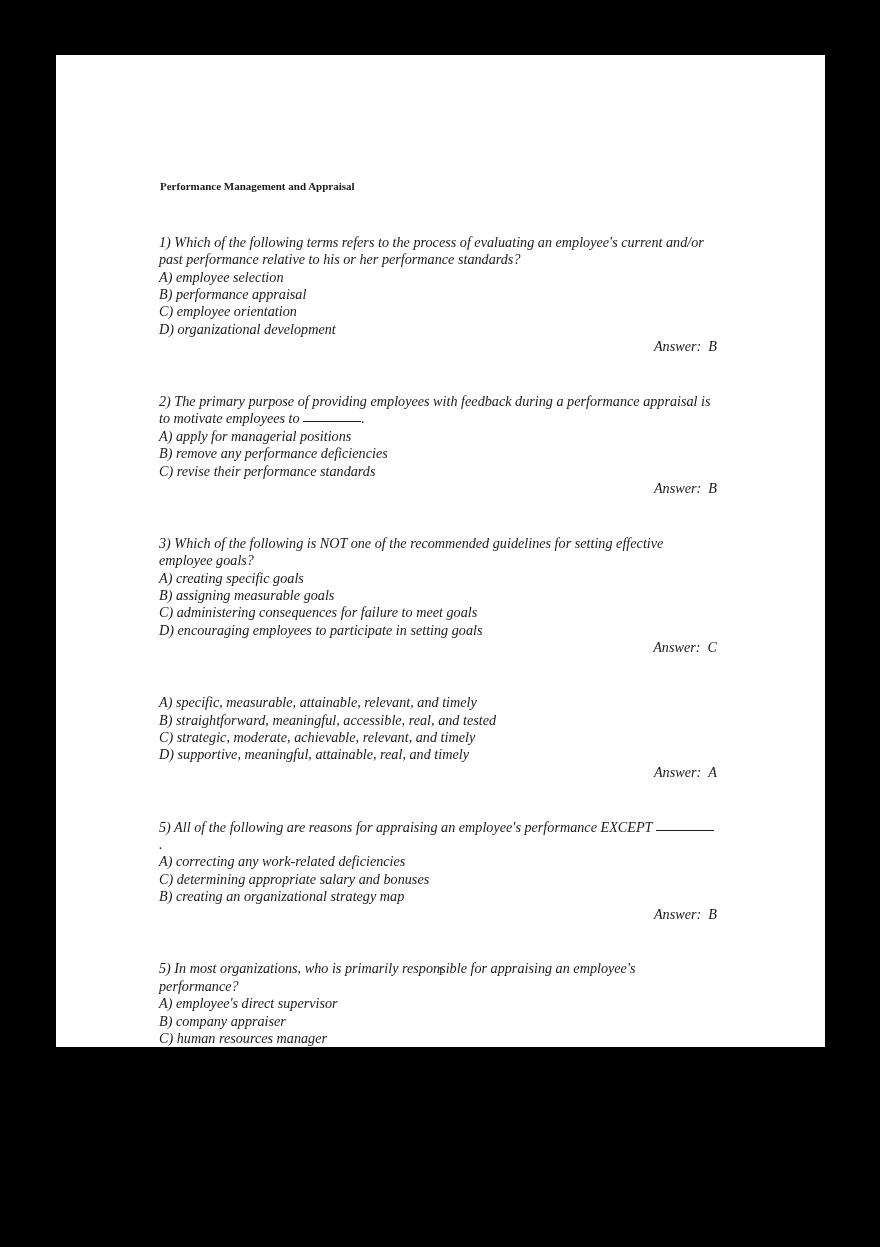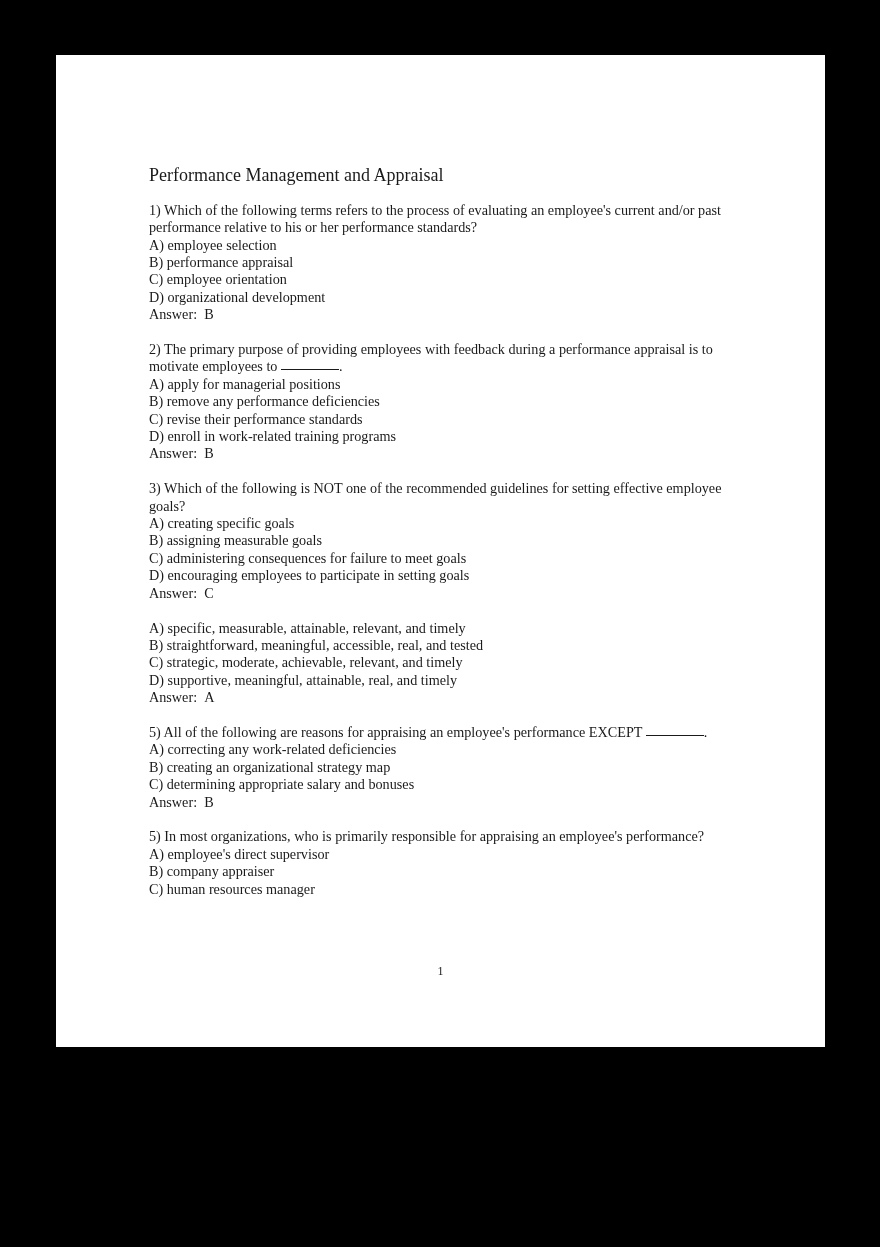--- a/index.html
+++ b/index.html
@@ -35,50 +35,52 @@
     left: 93px;       
     top: 112px;       
     width: 578px;     
     color: #1a1a1a;
     font-size: 14.2px;
     line-height: 17.4px;
     text-align: left;
     -webkit-font-smoothing: antialiased;
   }
   .doc-title {
-    margin: 0;
-    font-size: 18px;
-    font-weight: normal;
+    margin: 11px;
+    font-size: 11px;
+    font-weight: bold;
     line-height: 17.4px;
     white-space: pre-wrap;
   }
   .block-gap {
     height: 17.4px;
   }
   .question-block {
-    margin: 0;
+    margin: 10px;
+    font-style: italic;
   }
   .q-line {
     margin: 0;
     white-space: pre-wrap;
     line-height: 17.4px;
   }
   .blank {
     display: inline-block;
     border-bottom: 1px solid #1a1a1a;
     width: 58px;
     height: 12px;
     vertical-align: baseline;
     position: relative;
     top: -1px;
   }
   .answer-line {
     margin: 0;
     white-space: pre;
     line-height: 17.4px;
+    text-align: right;
   }
   .page-number {
     position: absolute;
     left: 0;
     top: 908px;      
     width: 769px;
     text-align: center;
     font-size: 12px;
     line-height: 16px;
     color: #1a1a1a;
@@ -103,21 +105,20 @@
             <p class="q-line">C) employee orientation</p>
             <p class="q-line">D) organizational development</p>
             <p class="answer-line"><span>Answer:</span>&nbsp;&nbsp;<span>B</span></p>
           </div>
           <div class="block-gap"></div>
           <div class="question-block">
             <p class="q-line"><span>2) The primary purpose of providing employees with feedback during a performance appraisal is to motivate employees to </span><span class="blank" title="________"></span><span>.</span></p>
             <p class="q-line">A) apply for managerial positions</p>
             <p class="q-line">B) remove any performance deficiencies</p>
             <p class="q-line">C) revise their performance standards</p>
-            <p class="q-line">D) enroll in work-related training programs</p>
             <p class="answer-line"><span>Answer:</span>&nbsp;&nbsp;<span>B</span></p>
           </div>
           <div class="block-gap"></div>
           <div class="question-block">
             <p class="q-line">3) Which of the following is NOT one of the recommended guidelines for setting effective employee goals?</p>
             <p class="q-line">A) creating specific goals</p>
             <p class="q-line">B) assigning measurable goals</p>
             <p class="q-line">C) administering consequences for failure to meet goals</p>
             <p class="q-line">D) encouraging employees to participate in setting goals</p>
             <p class="answer-line"><span>Answer:</span>&nbsp;&nbsp;<span>C</span></p>
@@ -127,22 +128,22 @@
             <p class="q-line">A) specific, measurable, attainable, relevant, and timely</p>
             <p class="q-line">B) straightforward, meaningful, accessible, real, and tested</p>
             <p class="q-line">C) strategic, moderate, achievable, relevant, and timely</p>
             <p class="q-line">D) supportive, meaningful, attainable, real, and timely</p>
             <p class="answer-line"><span>Answer:</span>&nbsp;&nbsp;<span>A</span></p>
           </div>
           <div class="block-gap"></div>
           <div class="question-block">
             <p class="q-line"><span>5) All of the following are reasons for appraising an employee's performance EXCEPT </span><span class="blank" title="________"></span><span>.</span></p>
             <p class="q-line">A) correcting any work-related deficiencies</p>
+            <p class="q-line">C) determining appropriate salary and bonuses</p>
             <p class="q-line">B) creating an organizational strategy map</p>
-            <p class="q-line">C) determining appropriate salary and bonuses</p>
             <p class="answer-line"><span>Answer:</span>&nbsp;&nbsp;<span>B</span></p>
           </div>
           <div class="block-gap"></div>
           <div class="question-block">
             <p class="q-line">5) In most organizations, who is primarily responsible for appraising an employee's performance?</p>
             <p class="q-line">A) employee's direct supervisor</p>
             <p class="q-line">B) company appraiser</p>
             <p class="q-line">C) human resources manager</p>
           </div>
         </div>

